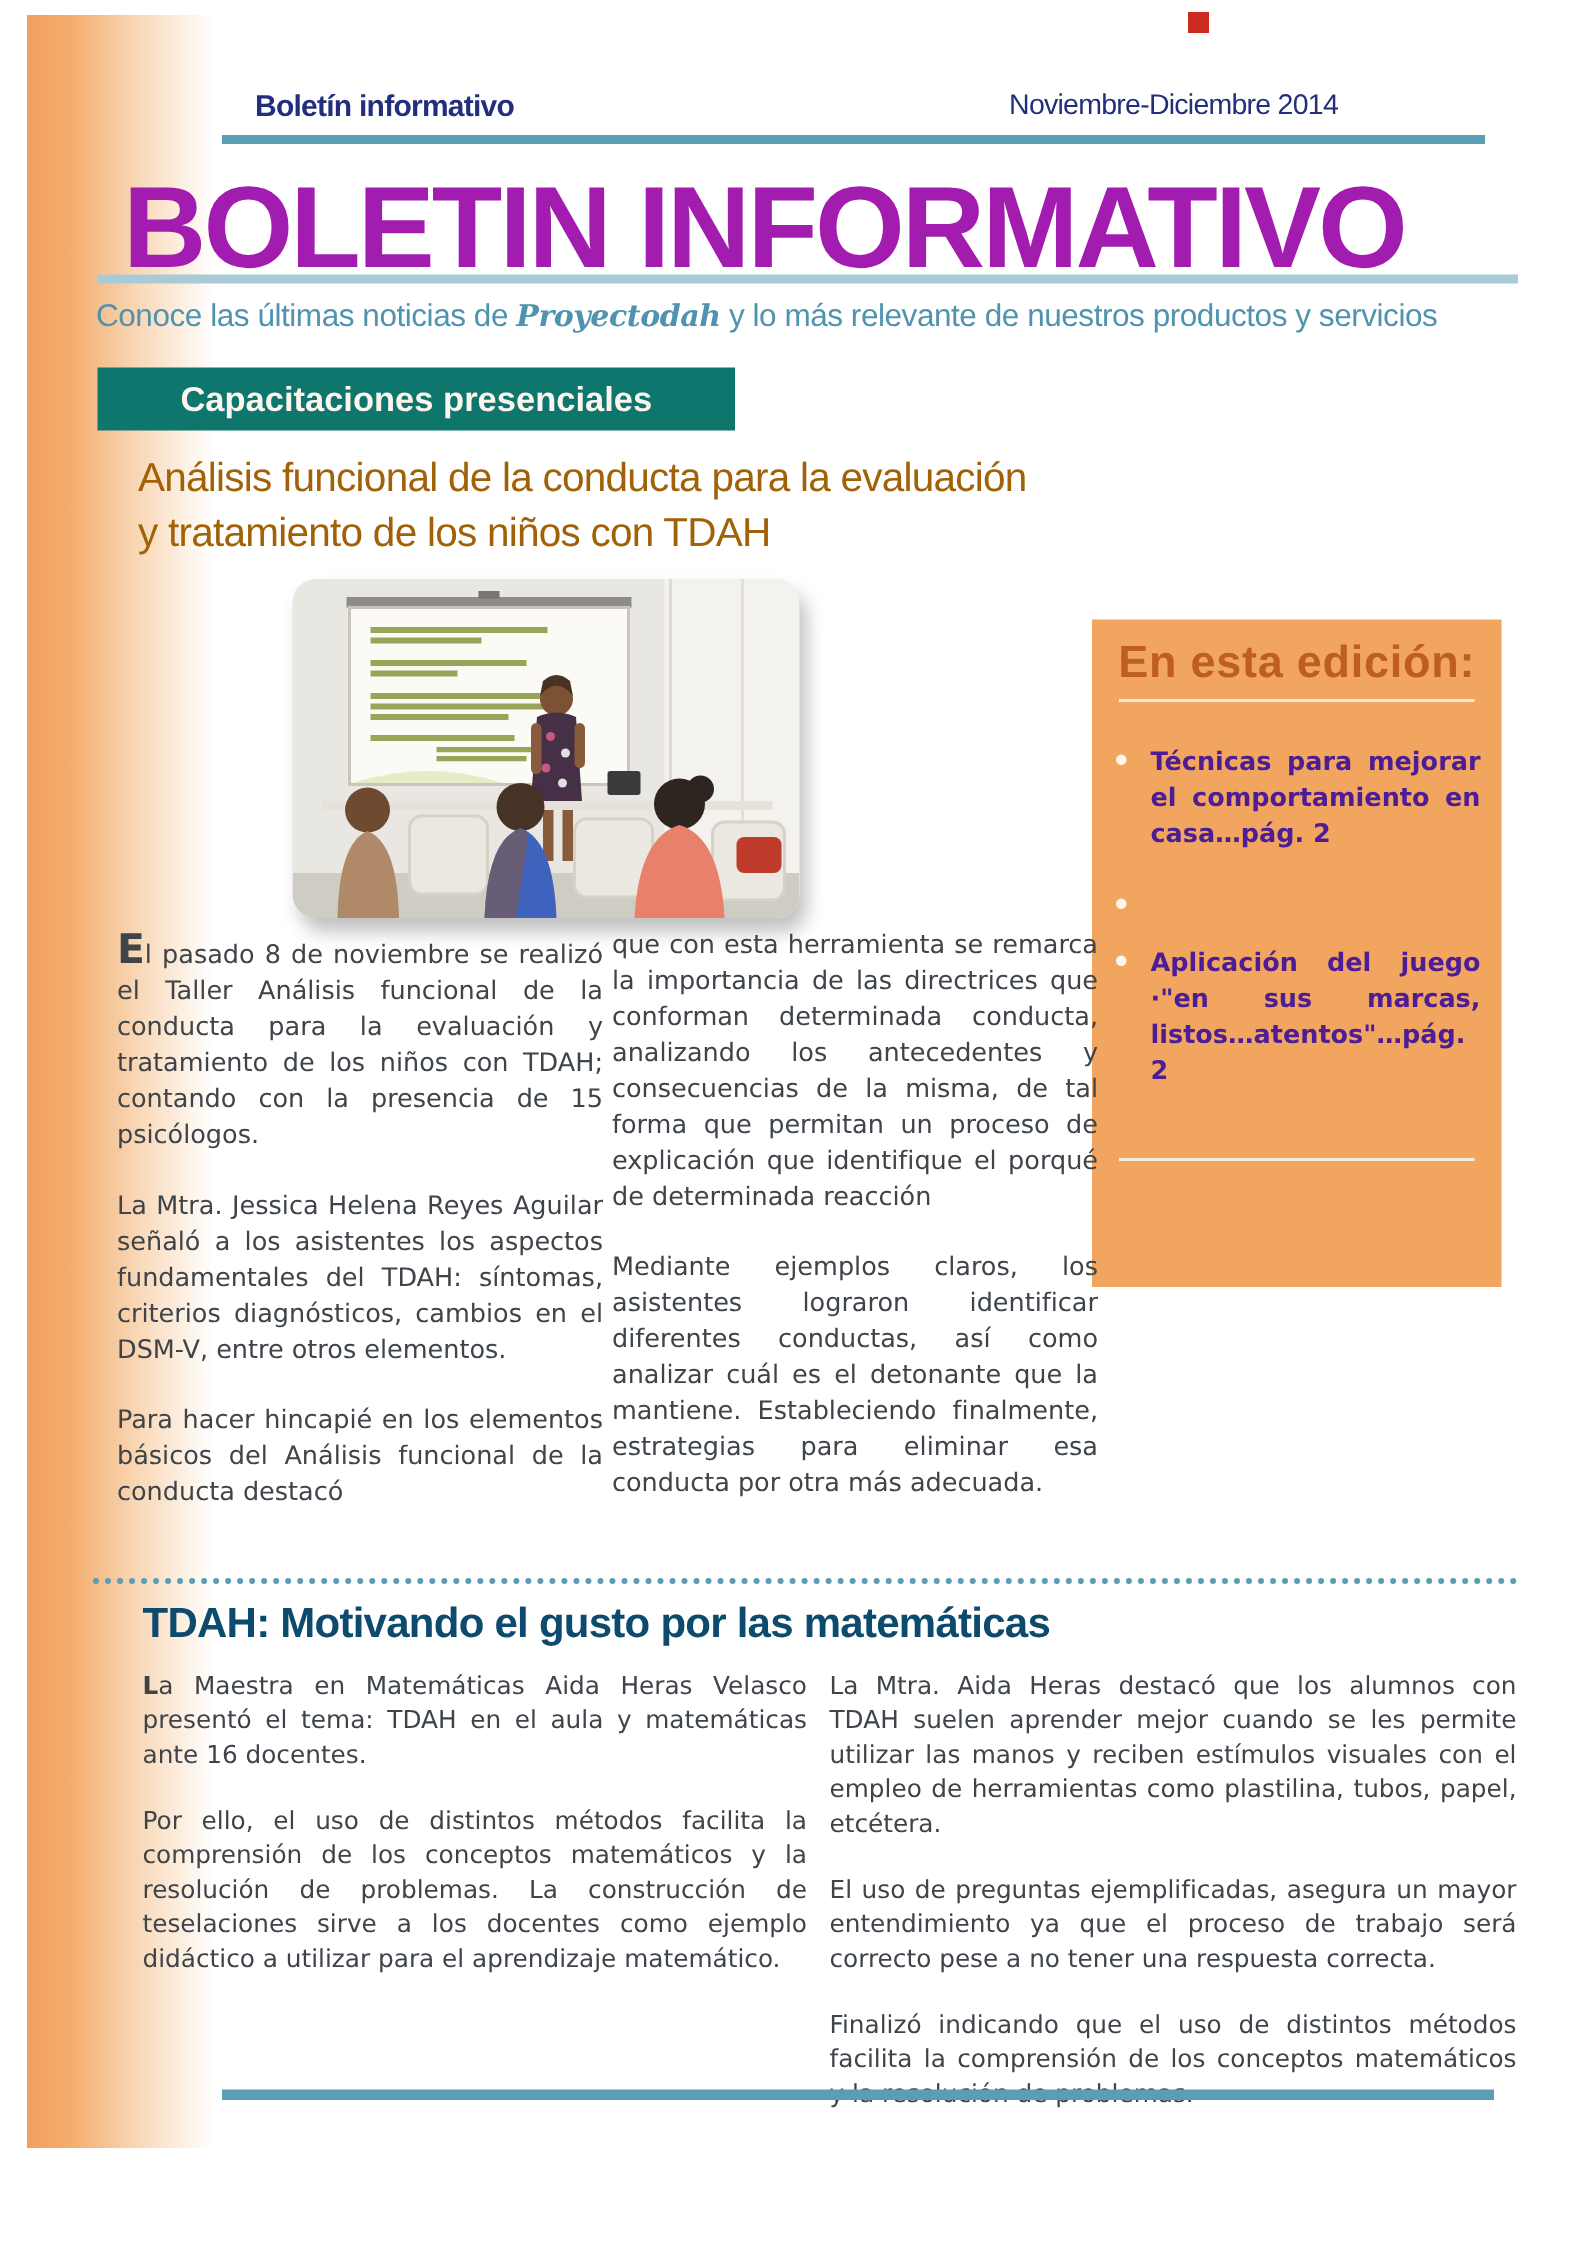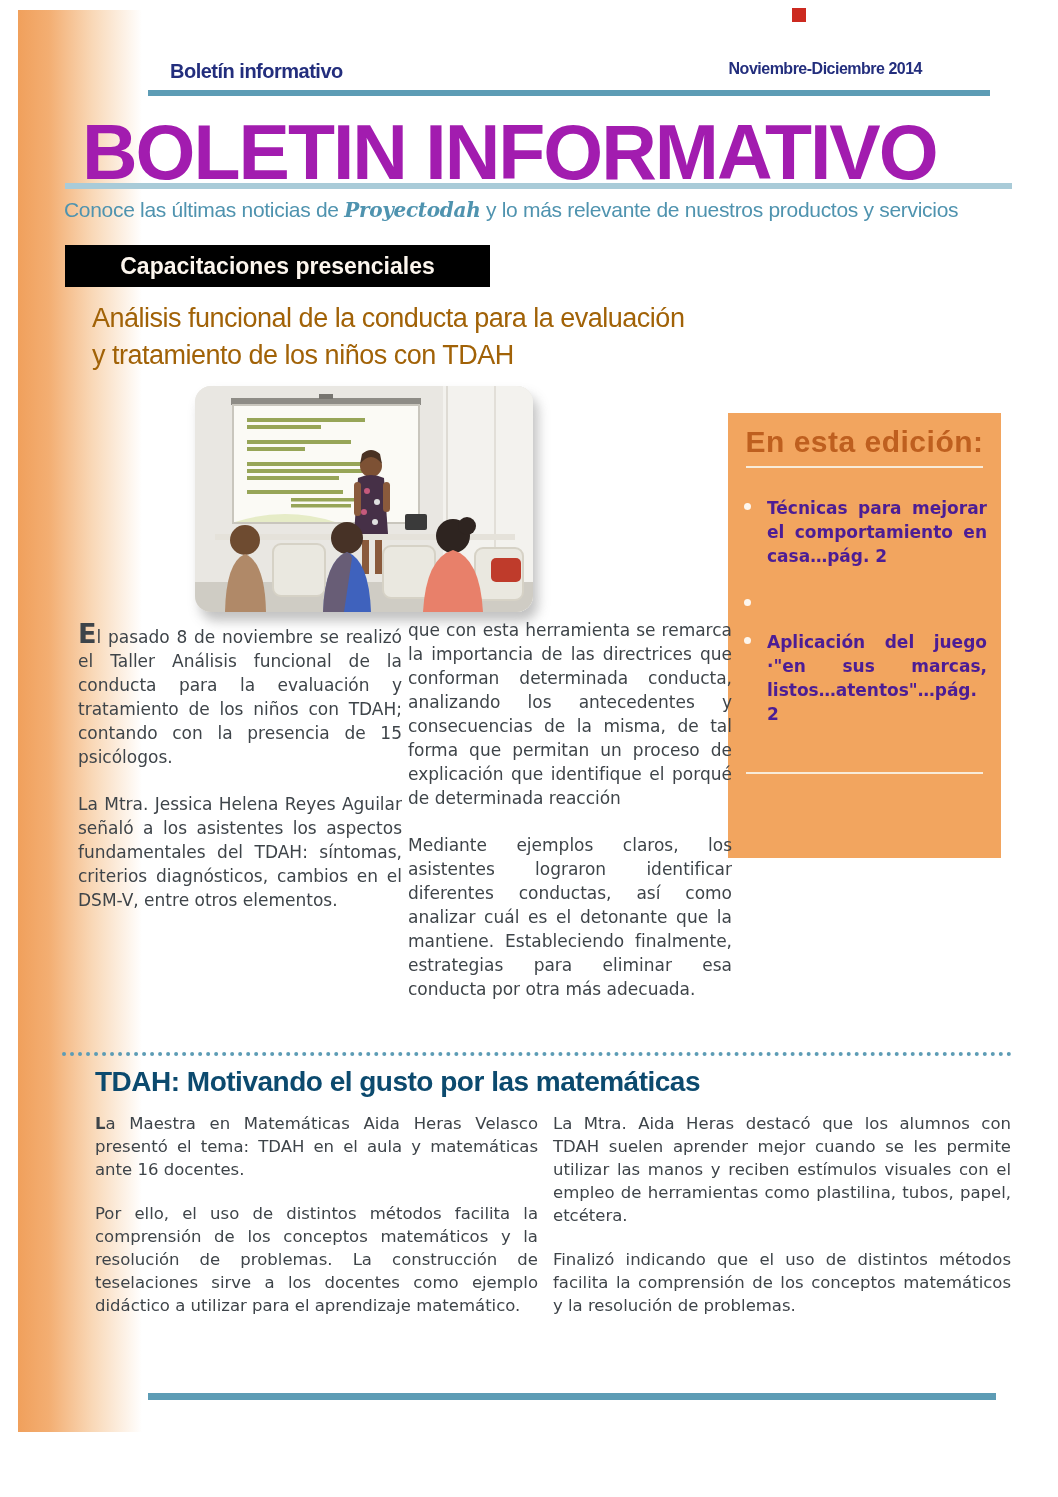--- a/index.html
+++ b/index.html
@@ -14,41 +14,41 @@
   }
   .red-mark{position:absolute;left:792px;top:8px;width:14px;height:14px;background:#cc2a20;}
 
   
   .masthead-label{
     position:absolute;left:170px;top:60px;
     font-family:"Liberation Sans",sans-serif;font-weight:bold;font-size:20px;
     color:#232e7d;letter-spacing:-0.5px;
   }
   .masthead-date{
-    position:absolute;right:136px;top:60px;
-    font-family:"Liberation Sans",sans-serif;font-weight:bold;font-size:16px;
+    position:absolute;right:166px;top:60px;
+    font-family:"Liberation Sans",sans-serif;font-weight:normal;font-size:19px;
     color:#232e7d;letter-spacing:-0.5px;
   }
   .rule-masthead{position:absolute;left:148px;top:90px;width:842px;height:6px;background:#5d9cb5;}
   .newsletter-title{
     position:absolute;left:70px;top:96px;width:945px;margin:12px;
     font-family:"Liberation Sans",sans-serif;font-weight:bold;font-size:77px;
     color:#a21caf;letter-spacing:-2px;white-space:nowrap;
   }
   .rule-title{position:absolute;left:65px;top:183px;width:947px;height:6px;background:#a9cbd8;}
 
   .subtitle{
     position:absolute;left:64px;top:198px;width:950px;margin:0;
     font-family:"Liberation Sans",sans-serif;font-size:21px;color:#4f93af;letter-spacing:-0.3px;
   }
   .subtitle .brand{font-family:"DejaVu Serif",serif;font-style:italic;font-weight:bold;font-size:20px;}
 
   .banner{
     position:absolute;left:65px;top:245px;width:425px;height:42px;
-    background:#000000;display:flex;align-items:center;justify-content:center;
+    background:#0f766e;display:flex;align-items:center;justify-content:center;
   }
   .banner span{
     font-family:"Liberation Sans",sans-serif;font-weight:bold;font-size:23px;color:#fdf6ee;
   }
 
   .article1-heading{
     position:absolute;left:92px;top:300px;width:760px;margin:0;
     font-family:"Liberation Sans",sans-serif;font-weight:normal;font-size:27px;
     color:#a16207;line-height:37px;letter-spacing:-0.5px;
   }
@@ -200,36 +200,38 @@
         <span class="dot"></span>
         <p>Aplicación del juego ·"en sus marcas, listos…atentos"…pág. 2</p>
       </div>
     </div>
     <div class="edition-footrule"></div>
   </aside>
 
   <div class="body-col col-a1-1">
     <p class="cap-big">El pasado 8 de noviembre se realizó el Taller Análisis funcional de la conducta para la evaluación y tratamiento de los niños con TDAH; contando con la presencia de 15 psicólogos.</p>
     <p>La Mtra. Jessica Helena Reyes Aguilar señaló a los asistentes los aspectos fundamentales del TDAH: síntomas, criterios diagnósticos, cambios en el DSM-V, entre otros elementos.</p>
+    <p>Para hacer hincapié en los elementos básicos del Análisis funcional de la conducta destacó</p>
   </div>
 
   <div class="body-col col-a1-2">
     <p>que con esta herramienta se remarca la importancia de las directrices que conforman determinada conducta, analizando los antecedentes y consecuencias de la misma, de tal forma que permitan un proceso de explicación que identifique el porqué de determinada reacción</p>
     <p>Mediante ejemplos claros, los asistentes lograron identificar diferentes conductas, así como analizar cuál es el detonante que la mantiene. Estableciendo finalmente, estrategias para eliminar esa conducta por otra más adecuada.</p>
   </div>
 
   <div class="dotted-divider"></div>
 
   <h2 class="article2-heading">TDAH: Motivando el gusto por las matemáticas</h2>
 
   <div class="body-col col-a2-1">
     <p class="cap-bold">La Maestra en Matemáticas Aida Heras Velasco presentó el tema: TDAH en el aula y matemáticas ante 16 docentes.</p>
     <p>Por ello, el uso de distintos métodos facilita la comprensión de los conceptos matemáticos y la resolución de problemas. La construcción de teselaciones sirve a los docentes como ejemplo didáctico a utilizar para el aprendizaje matemático.</p>
   </div>
 
   <div class="body-col col-a2-2">
     <p>La Mtra. Aida Heras destacó que los alumnos con TDAH suelen aprender mejor cuando se les permite utilizar las manos y reciben estímulos visuales con el empleo de herramientas como plastilina, tubos, papel, etcétera.</p>
+    <p>El uso de preguntas ejemplificadas, asegura un mayor entendimiento ya que el proceso de trabajo será correcto pese a no tener una respuesta correcta.</p>
     <p>Finalizó indicando que el uso de distintos métodos facilita la comprensión de los conceptos matemáticos y la resolución de problemas.</p>
   </div>
 
   <div class="rule-footer"></div>
 
 </div>
 
 </body></html>

